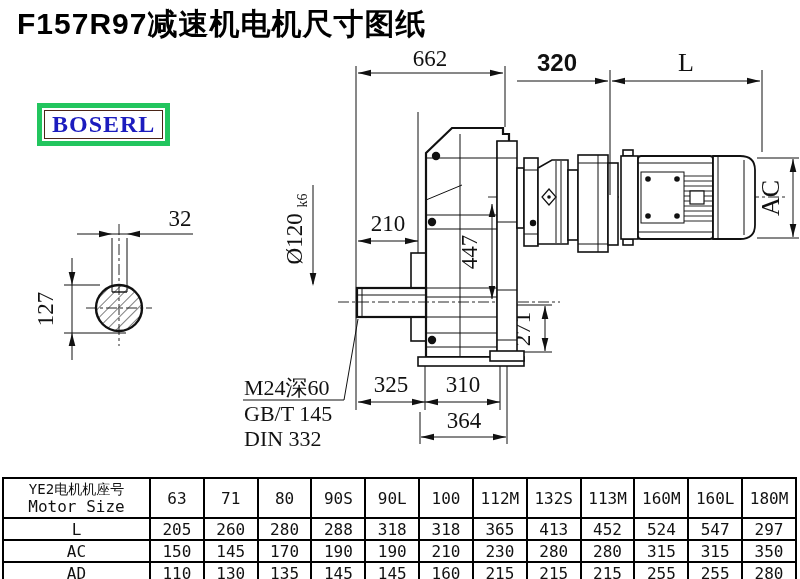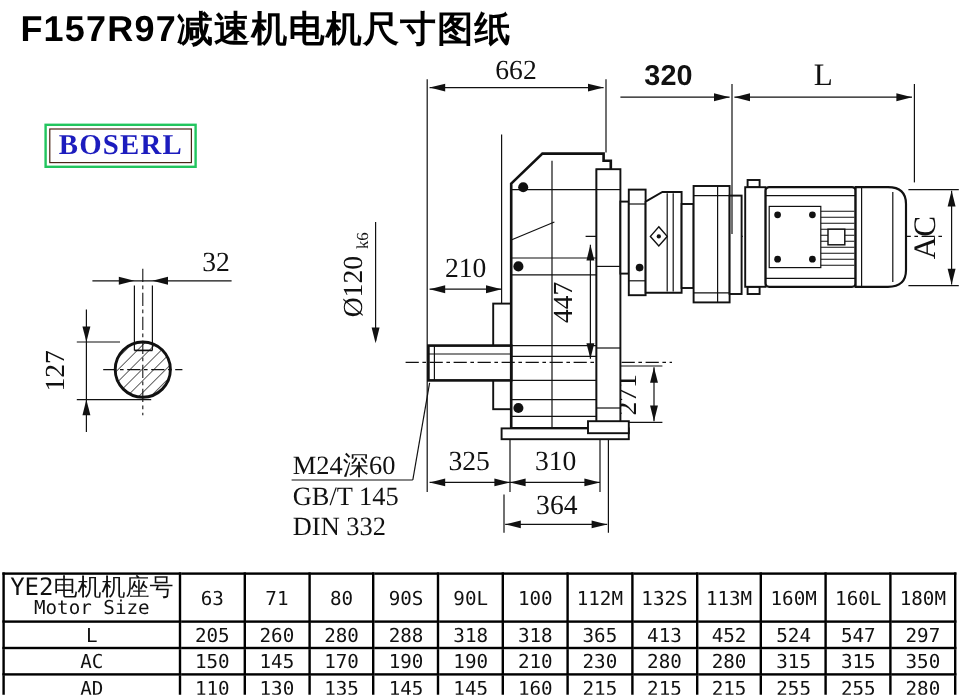--- a/index.html
+++ b/index.html
@@ -1,20 +1,20 @@
 <!DOCTYPE html>
 <html><head>
 <meta charset="utf-8">
 <style>
   html,body{margin:0;padding:0;}
   body{width:800px;height:579px;background:#fff;overflow:hidden;position:relative;
        font-family:"Liberation Sans","DejaVu Sans",sans-serif;}
   .page-title{position:absolute;left:17px;top:4px;font-size:30px;font-weight:900;
        color:#000;letter-spacing:1px;white-space:nowrap;}
-  .logo{position:absolute;left:37px;top:103px;border:2px solid #22c55e;padding:2px;background:#fff;}
+  .logo{position:absolute;left:37px;top:103px;border:5px solid #22c55e;padding:2px;background:#fff;}
   .logo-inner{border:1px solid #4a2416;padding:0 7px;font:bold 24px "Liberation Serif","DejaVu Serif",serif;
        color:#1c1cbe;letter-spacing:1px;}
   svg{position:absolute;left:0;top:0;}
   .o{stroke:#111;stroke-width:2.2;fill:#fff;}
   .o2{stroke:#111;stroke-width:1.6;fill:#fff;}
   .m{stroke:#111;stroke-width:1.4;fill:none;}
   .t{stroke:#111;stroke-width:1;fill:none;}
   .d{stroke:#111;stroke-width:1;fill:none;}
   .cl{stroke:#111;stroke-width:0.9;fill:none;stroke-dasharray:11 3 3 3;}
   .ar{fill:#111;stroke:none;}
@@ -22,21 +22,21 @@
   .dim{font:23px "Liberation Serif","DejaVu Serif",serif;}
   .dimL{font:26px "Liberation Serif","DejaVu Serif",serif;}
   .dimb{font:bold 24px "Liberation Sans","DejaVu Sans",sans-serif;}
   .note{font:22px "Liberation Serif","DejaVu Serif",serif;}
   table.sizes{position:absolute;left:2px;top:477px;width:795px;border-collapse:collapse;
        table-layout:fixed;background:#fff;}
   table.sizes td,table.sizes th{border:2px solid #000;text-align:center;padding:0;
        font:16px "DejaVu Sans Mono","Liberation Mono",monospace;color:#111;height:20px;font-weight:normal;}
   table.sizes tr.hdr th{height:38px;}
   th.rowhead{width:145px;font-family:"Liberation Sans","DejaVu Sans",sans-serif;}
-  th.rowhead .cn{font-size:20px;line-height:18px;}
+  th.rowhead .cn{font-size:14px;line-height:18px;}
   th.rowhead .en{font:16px "DejaVu Sans Mono","Liberation Mono",monospace;line-height:18px;}
 </style>
 </head>
 <body>
 
 <svg width="800" height="477" viewBox="0 0 800 477">
   <defs>
     <pattern id="hatch" patternUnits="userSpaceOnUse" width="7" height="7" patternTransform="rotate(45)">
       <line x1="0" y1="0" x2="0" y2="7" stroke="#111" stroke-width="1.1"></line>
     </pattern>

